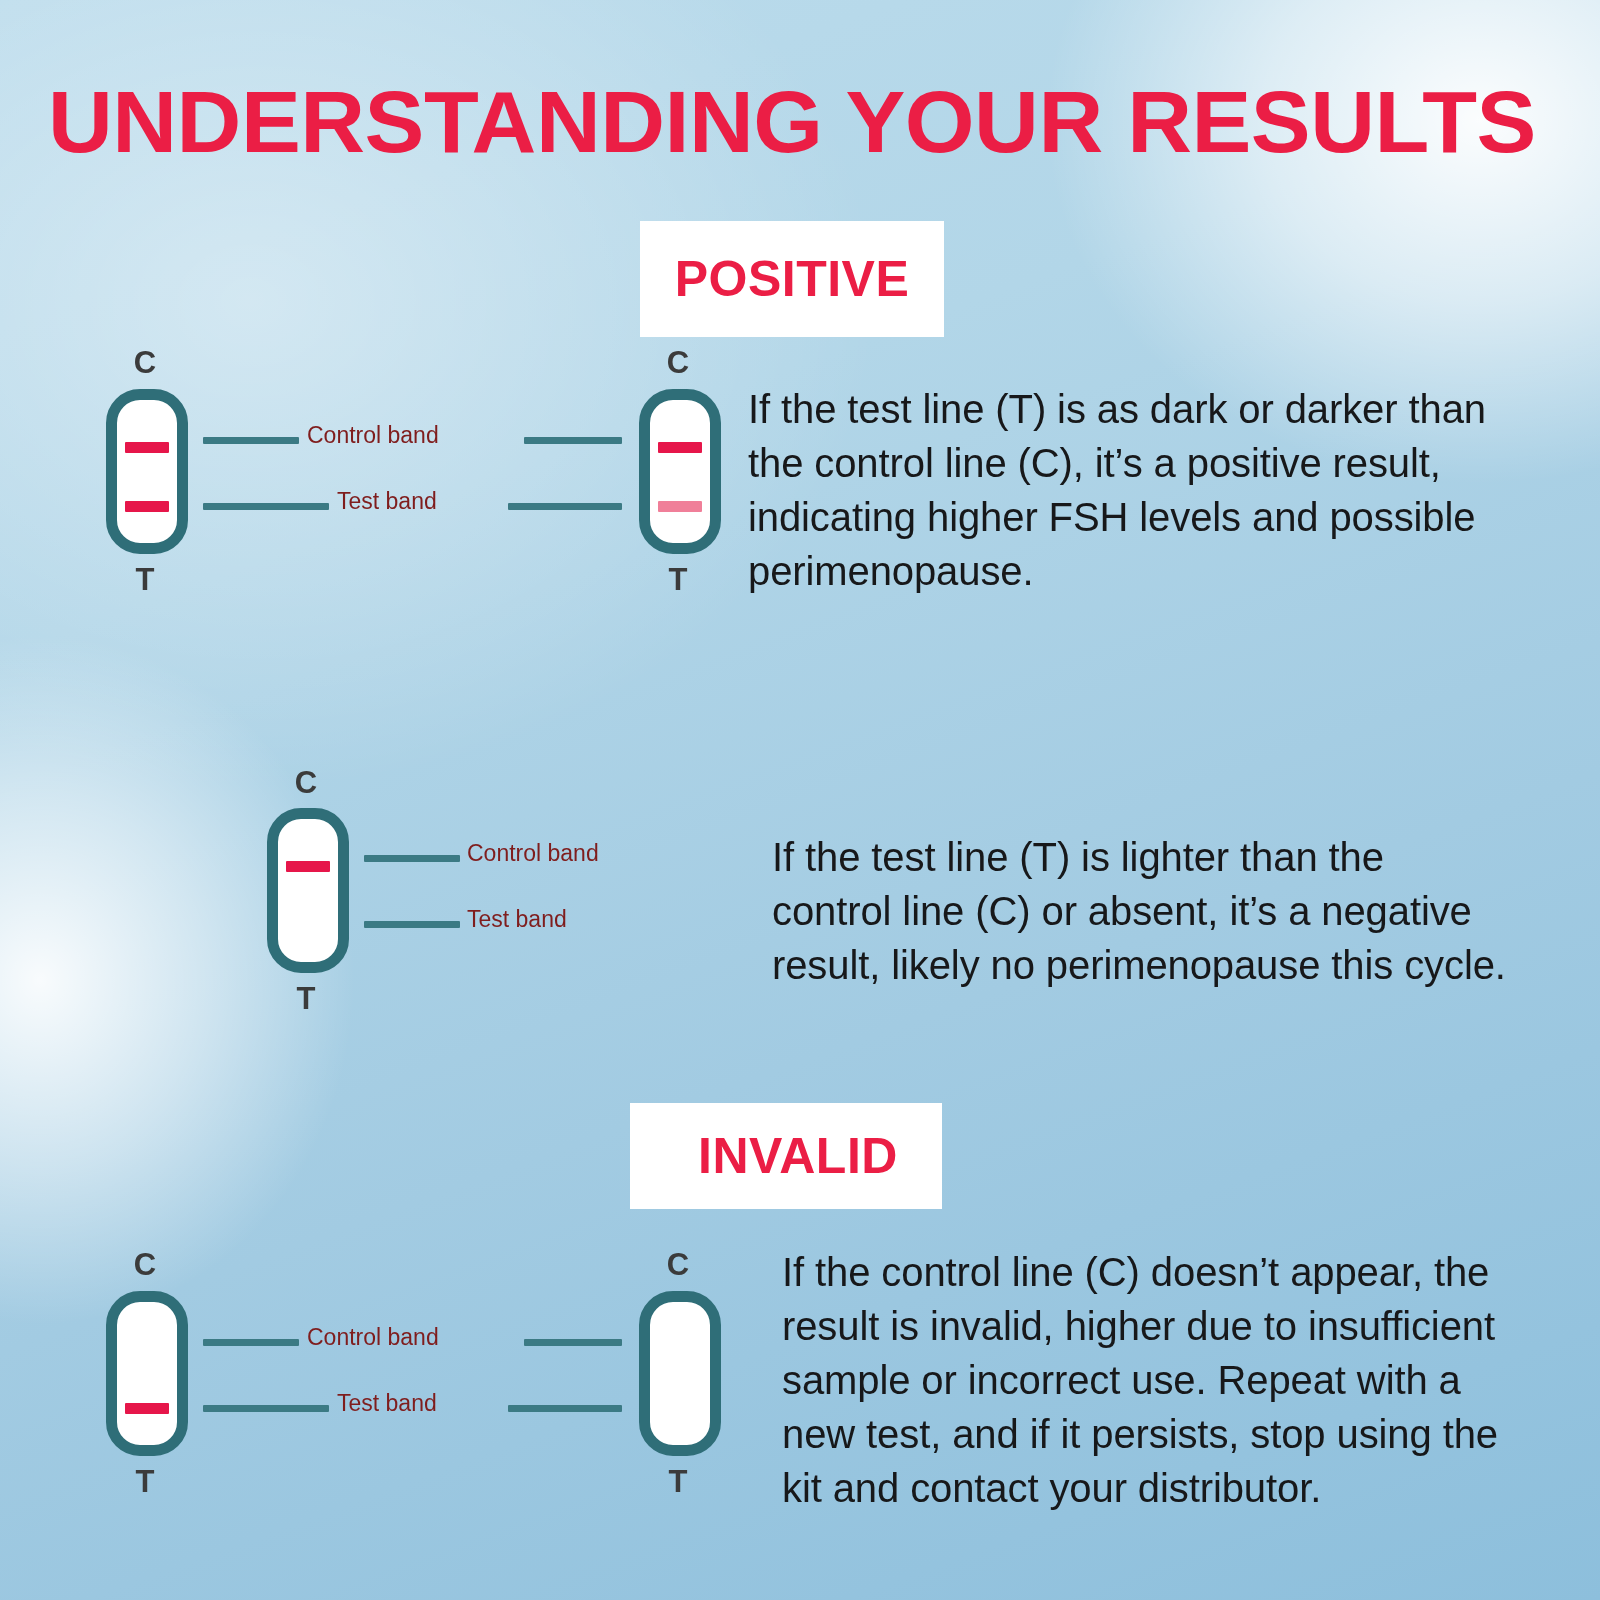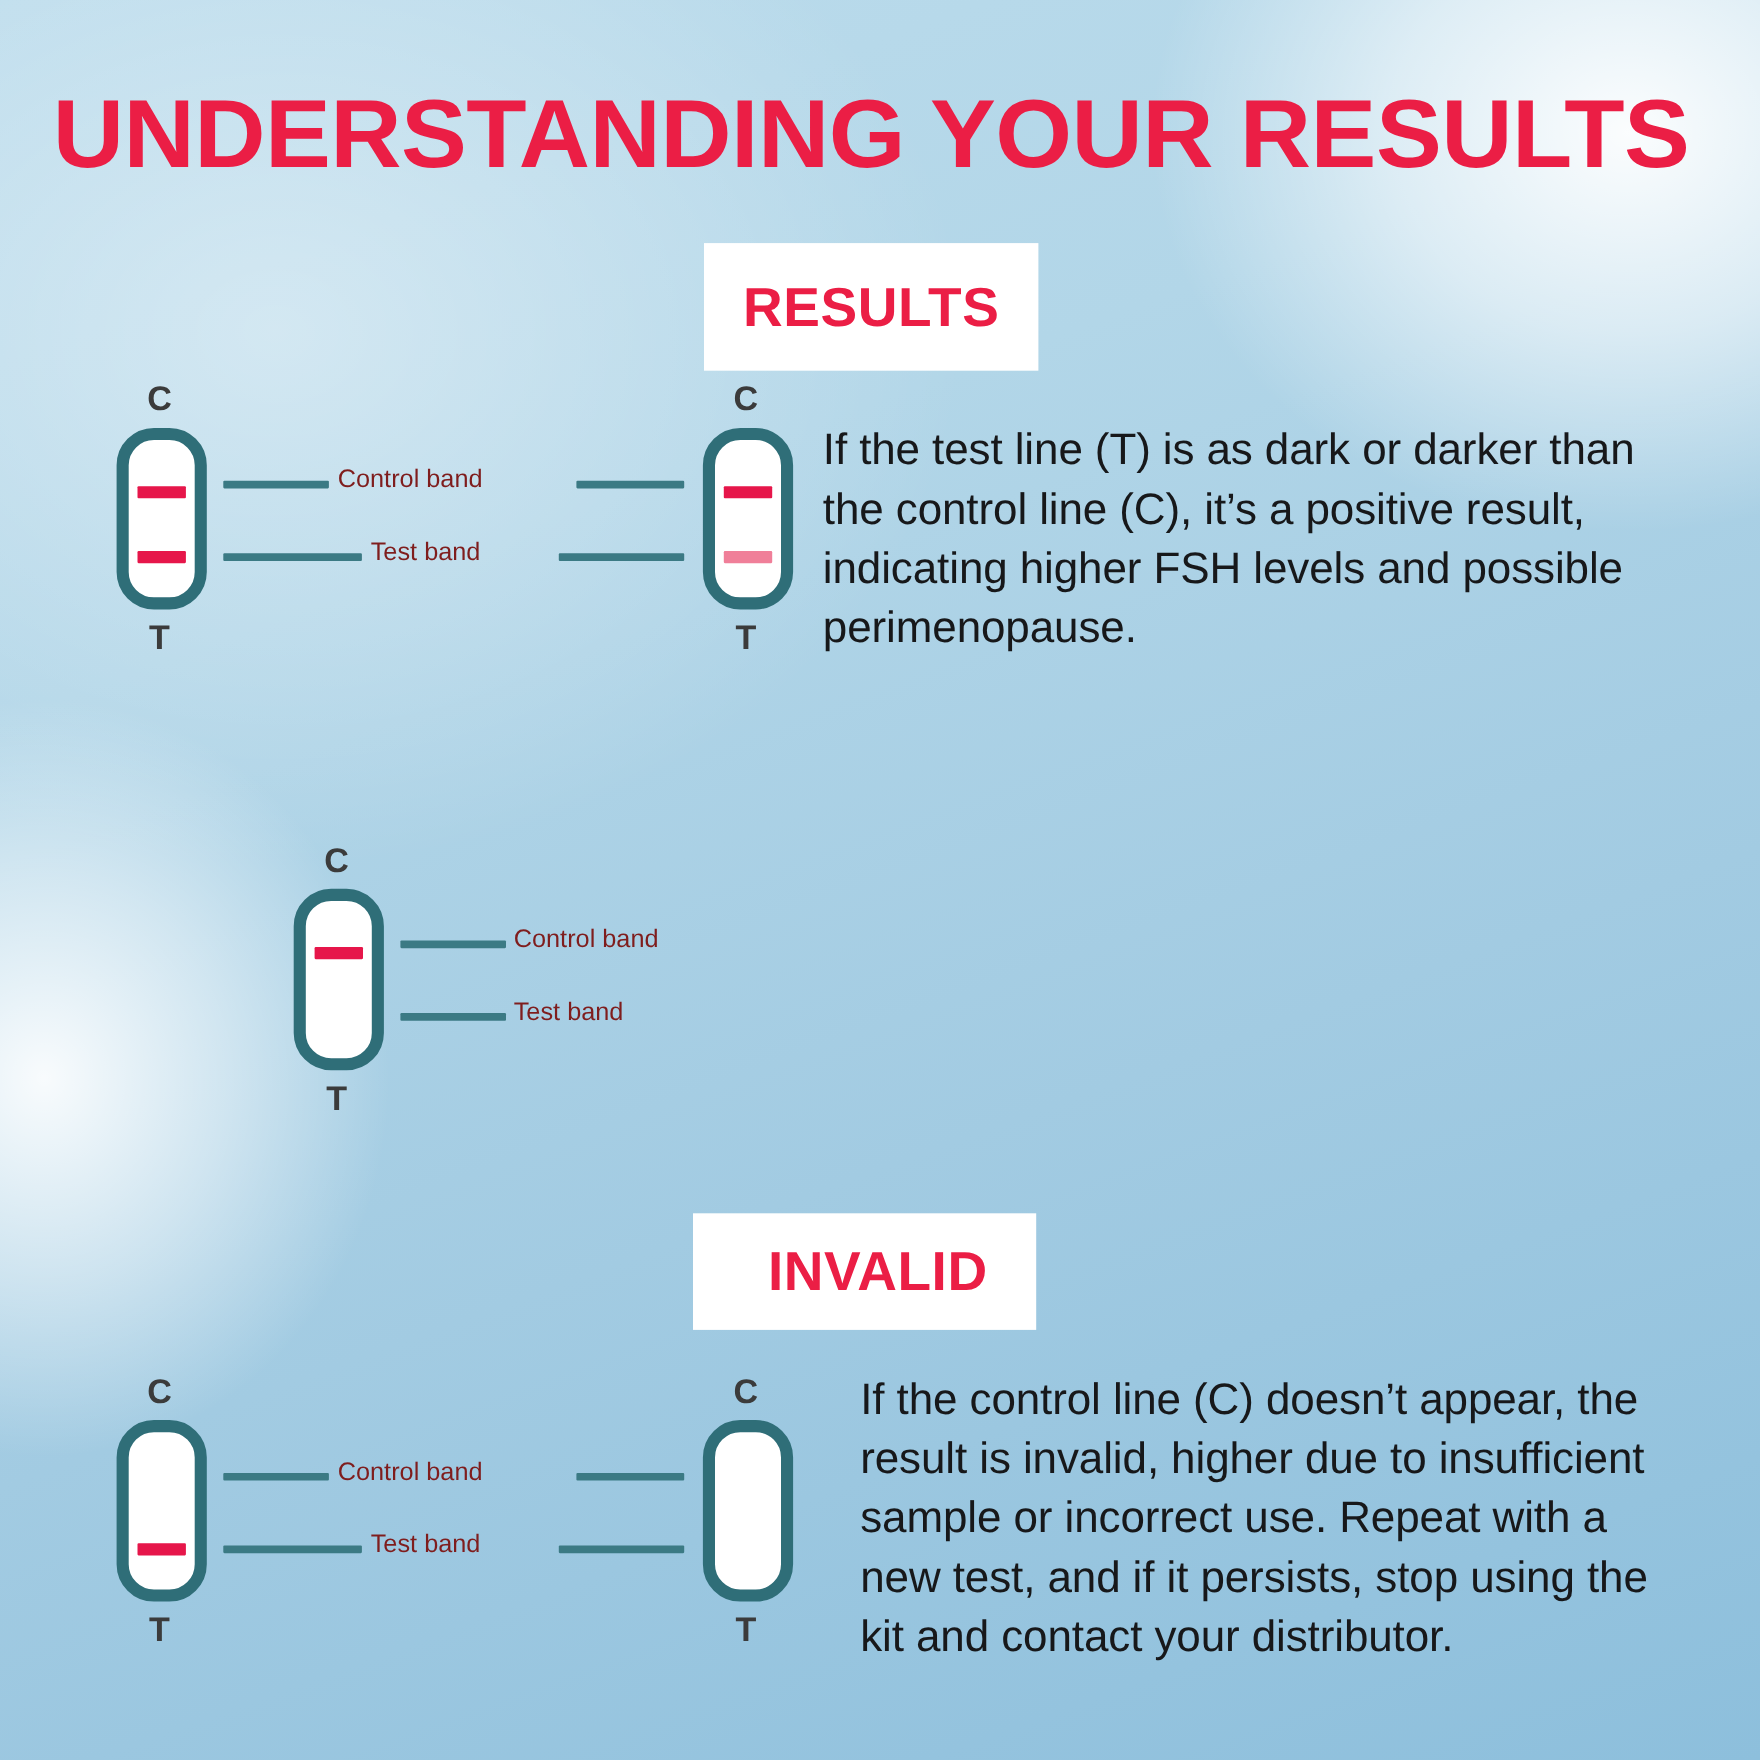--- a/index.html
+++ b/index.html
@@ -112,21 +112,21 @@
   }
 </style>
 </head>
 <body>
 
 <div class="canvas">
 
   <div class="page-title">UNDERSTANDING YOUR RESULTS</div>
 
   <div class="banner" style="left:640px; top:221px; width:304px; height:116px;">
-    <span class="banner-label">RESULTS</span>
+    <span class="banner-label">POSITIVE</span>
   </div>
 
   <div class="marker" style="left:115px; top:345px; width:60px;">C</div>
   <div class="cassette" style="left:106px; top:389px; width:82px; height:165px;">
     <div class="band dark" style="top:42px;"></div>
     <div class="band dark" style="top:101px;"></div>
   </div>
   <div class="marker" style="left:115px; top:562px; width:60px;">T</div>
 
   <div class="connector" style="left:203px; top:437px; width:96px;"></div>
@@ -152,20 +152,21 @@
     <div class="band dark" style="top:42px;"></div>
   </div>
   <div class="marker" style="left:276px; top:981px; width:60px;">T</div>
 
   <div class="connector" style="left:364px; top:855px; width:96px;"></div>
   <div class="conn-label" style="left:467px; top:840px;">Control band</div>
 
   <div class="connector" style="left:364px; top:921px; width:96px;"></div>
   <div class="conn-label" style="left:467px; top:906px;">Test band</div>
 
+  <div class="body-text" style="left:772px; top:830px; width:740px;">If the test line (T) is lighter than the control line (C) or absent, it’s a negative result, likely no perimenopause this cycle.</div>
 
   <div class="banner" style="left:630px; top:1103px; width:312px; height:106px;padding-left:24px;">
     <span class="banner-label">INVALID</span>
   </div>
 
   <div class="marker" style="left:115px; top:1247px; width:60px;">C</div>
   <div class="cassette" style="left:106px; top:1291px; width:82px; height:165px;">
     <div class="band dark" style="top:101px;"></div>
   </div>
   <div class="marker" style="left:115px; top:1464px; width:60px;">T</div>

